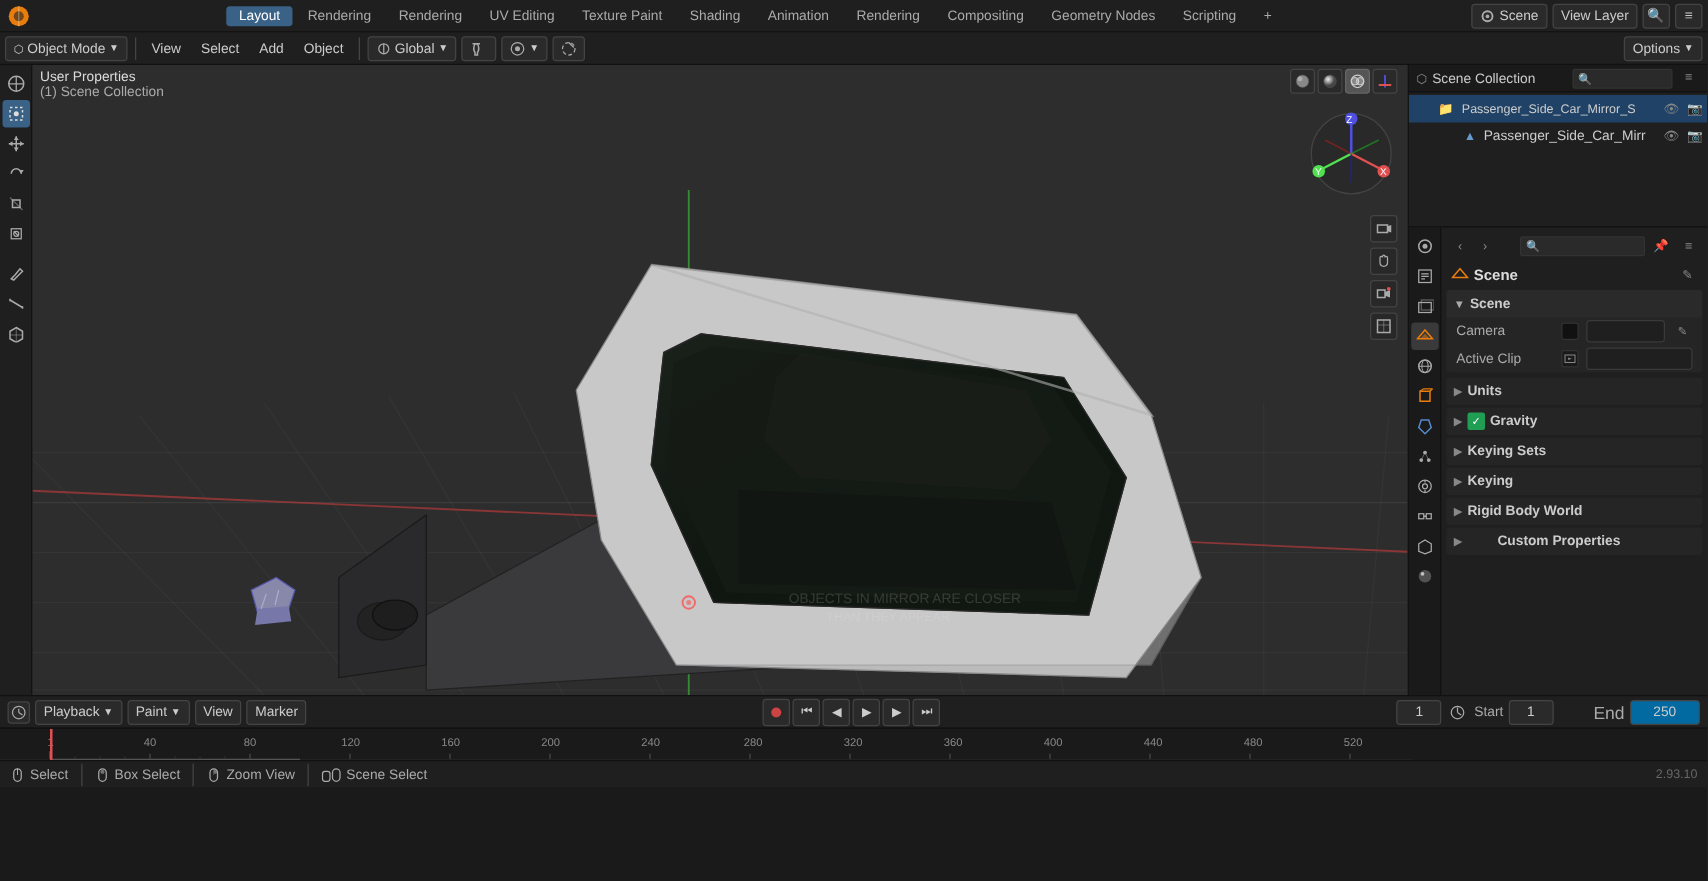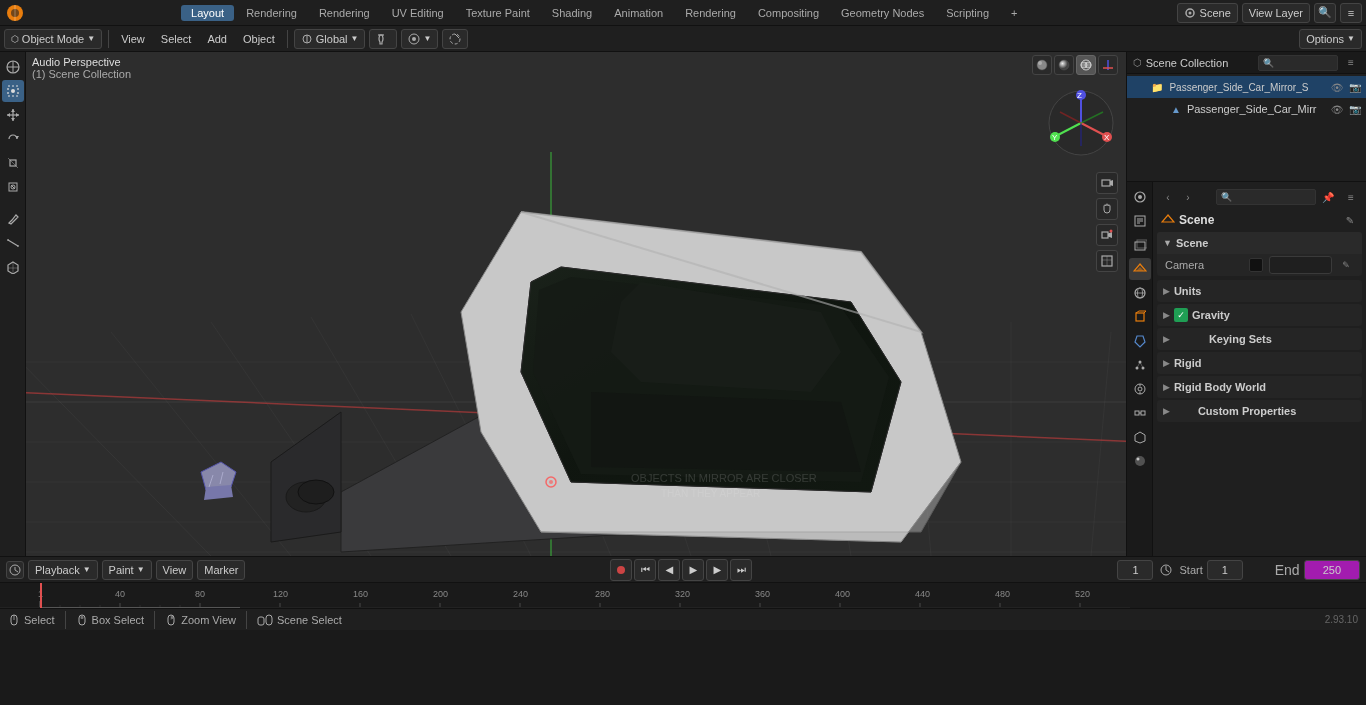--- a/index.html
+++ b/index.html
@@ -461,21 +461,21 @@
         <path d="M7 2 L12 5 L12 11 L7 14 L2 11 L2 5 Z" fill="none" stroke="#aaa" stroke-width="1.2"></path>
         <line x1="7" y1="2" x2="7" y2="14" stroke="#aaa" stroke-width="0.8" opacity="0.5"></line>
         <line x1="2" y1="8" x2="12" y2="8" stroke="#aaa" stroke-width="0.8" opacity="0.5"></line>
       </svg>
     </div>
   </div>
 
   <div class="viewport" style="flex:1;position:relative;overflow:hidden;">
 
     <div style="position:absolute;top:4px;left:6px;z-index:10;pointer-events:none;">
-      <div style="color:#ddd;font-size:11px;">Audio Perspective</div>
+      <div style="color:#ddd;font-size:11px;">User Properties</div>
       <div style="color:#aaa;font-size:11px;">(1) Scene Collection</div>
     </div>
 
     <svg class="scene-svg" viewBox="0 0 1130 504" preserveAspectRatio="xMidYMid slice">
 
       <rect width="1130" height="504" fill="#2d2d2d"></rect>
 
       <g stroke="rgba(255,255,255,0.07)" stroke-width="1">
 
         <line x1="0" y1="350" x2="1130" y2="350"></line>
@@ -785,43 +785,53 @@
 
           <div class="prop-row">
             <span class="prop-label">Camera</span>
             <div style="width:14px;height:14px;background:#111;border:1px solid #333;border-radius:2px;margin-right:2px;"></div>
             <div class="prop-value" style="cursor:pointer;flex:1;">
             </div>
             <div style="width:16px;height:16px;display:flex;align-items:center;justify-content:center;cursor:pointer;color:#888;font-size:9px;margin-left:2px;">✎</div>
           </div>
 
 
+          <div class="prop-row">
+            <span class="prop-label">Active Clip</span>
+            <div style="width:14px;height:14px;background:#1a1a1a;border:1px solid #333;border-radius:2px;margin-right:2px;display:flex;align-items:center;justify-content:center;">
+              <svg width="10" height="10" viewBox="0 0 10 10">
+                <rect x="1" y="2" width="8" height="6" fill="none" stroke="#888" stroke-width="0.8"></rect>
+                <polygon points="3.5,4 6.5,5 3.5,6" fill="#888"></polygon>
+              </svg>
+            </div>
+            <div class="prop-value" style="cursor:pointer;flex:1;"></div>
+          </div>
         </div>
 
         <div style="height:22px;display:flex;align-items:center;padding:0 6px;background:#252525;border-radius:3px;margin-bottom:2px;cursor:pointer;">
           <span style="font-size:9px;color:#888;margin-right:4px;">▶</span>
           <span style="font-size:11px;color:#ccc;font-weight:bold;">Units</span>
         </div>
 
         <div style="height:22px;display:flex;align-items:center;padding:0 6px;background:#252525;border-radius:3px;margin-bottom:2px;cursor:pointer;">
           <span style="font-size:9px;color:#888;margin-right:4px;">▶</span>
           <div style="width:14px;height:14px;background:#1f9e54;border-radius:2px;display:flex;align-items:center;justify-content:center;margin-right:4px;">
             <span style="color:#fff;font-size:9px;">✓</span>
           </div>
           <span style="font-size:11px;color:#ccc;font-weight:bold;">Gravity</span>
         </div>
 
         <div style="height:22px;display:flex;align-items:center;padding:0 6px;background:#252525;border-radius:3px;margin-bottom:2px;cursor:pointer;">
           <span style="font-size:9px;color:#888;margin-right:4px;">▶</span>
-          <span style="font-size:11px;color:#ccc;font-weight:bold;margin-left:35px;">Keying Sets</span>
+          <span style="font-size:11px;color:#ccc;font-weight:bold;">Keying Sets</span>
         </div>
 
         <div style="height:22px;display:flex;align-items:center;padding:0 6px;background:#252525;border-radius:3px;margin-bottom:2px;cursor:pointer;">
           <span style="font-size:9px;color:#888;margin-right:4px;">▶</span>
-          <span style="font-size:11px;color:#ccc;font-weight:bold;">Rigid</span>
+          <span style="font-size:11px;color:#ccc;font-weight:bold;">Keying</span>
         </div>
 
         <div style="height:22px;display:flex;align-items:center;padding:0 6px;background:#252525;border-radius:3px;margin-bottom:2px;cursor:pointer;">
           <span style="font-size:9px;color:#888;margin-right:4px;">▶</span>
           <span style="font-size:11px;color:#ccc;font-weight:bold;">Rigid Body World</span>
         </div>
 
         <div style="height:22px;display:flex;align-items:center;padding:0 6px;background:#252525;border-radius:3px;margin-bottom:2px;cursor:pointer;">
           <span style="font-size:9px;color:#888;margin-right:4px;">▶</span>
           <span style="font-size:11px;color:#ccc;font-weight:bold;margin-left:24px;">Custom Properties</span>
@@ -890,21 +900,21 @@
         <circle cx="7" cy="7" r="5" fill="none" stroke="#aaa" stroke-width="1"></circle>
         <line x1="7" y1="3" x2="7" y2="7" stroke="#aaa" stroke-width="1"></line>
         <line x1="7" y1="7" x2="10" y2="9" stroke="#aaa" stroke-width="1"></line>
       </svg>
     </div>
     <span style="font-size:11px;color:#aaa;">Start</span>
     <div style="background:#2a2a2a;border:1px solid #444;border-radius:3px;padding:0 6px;height:20px;display:flex;align-items:center;font-size:11px;color:#ccc;min-width:36px;justify-content:center;cursor:pointer;">
       <span>1</span>
     </div>
     <span style="font-size:14px;color:#aaa;margin-left:28px;">End</span>
-    <div style="background:#a21caf;border:1px solid #444;border-radius:3px;padding:0 18px;height:20px;display:flex;align-items:center;font-size:11px;color:#ccc;min-width:36px;justify-content:center;cursor:pointer;">
+    <div style="background:#0369a1;border:1px solid #444;border-radius:3px;padding:0 18px;height:20px;display:flex;align-items:center;font-size:11px;color:#ccc;min-width:36px;justify-content:center;cursor:pointer;">
       <span>250</span>
     </div>
   </div>
 </div>
 
 <div style="height:26px;background:#1a1a1a;border-top:1px solid #111;position:relative;overflow:hidden;">
   
   <div style="position:absolute;left:40px;top:0;width:2px;height:26px;background:#e05050;z-index:2;"></div>
   <svg width="1130" height="26" viewBox="0 0 1130 26" preserveAspectRatio="none">
     <rect width="1130" height="26" fill="#1a1a1a"></rect>

